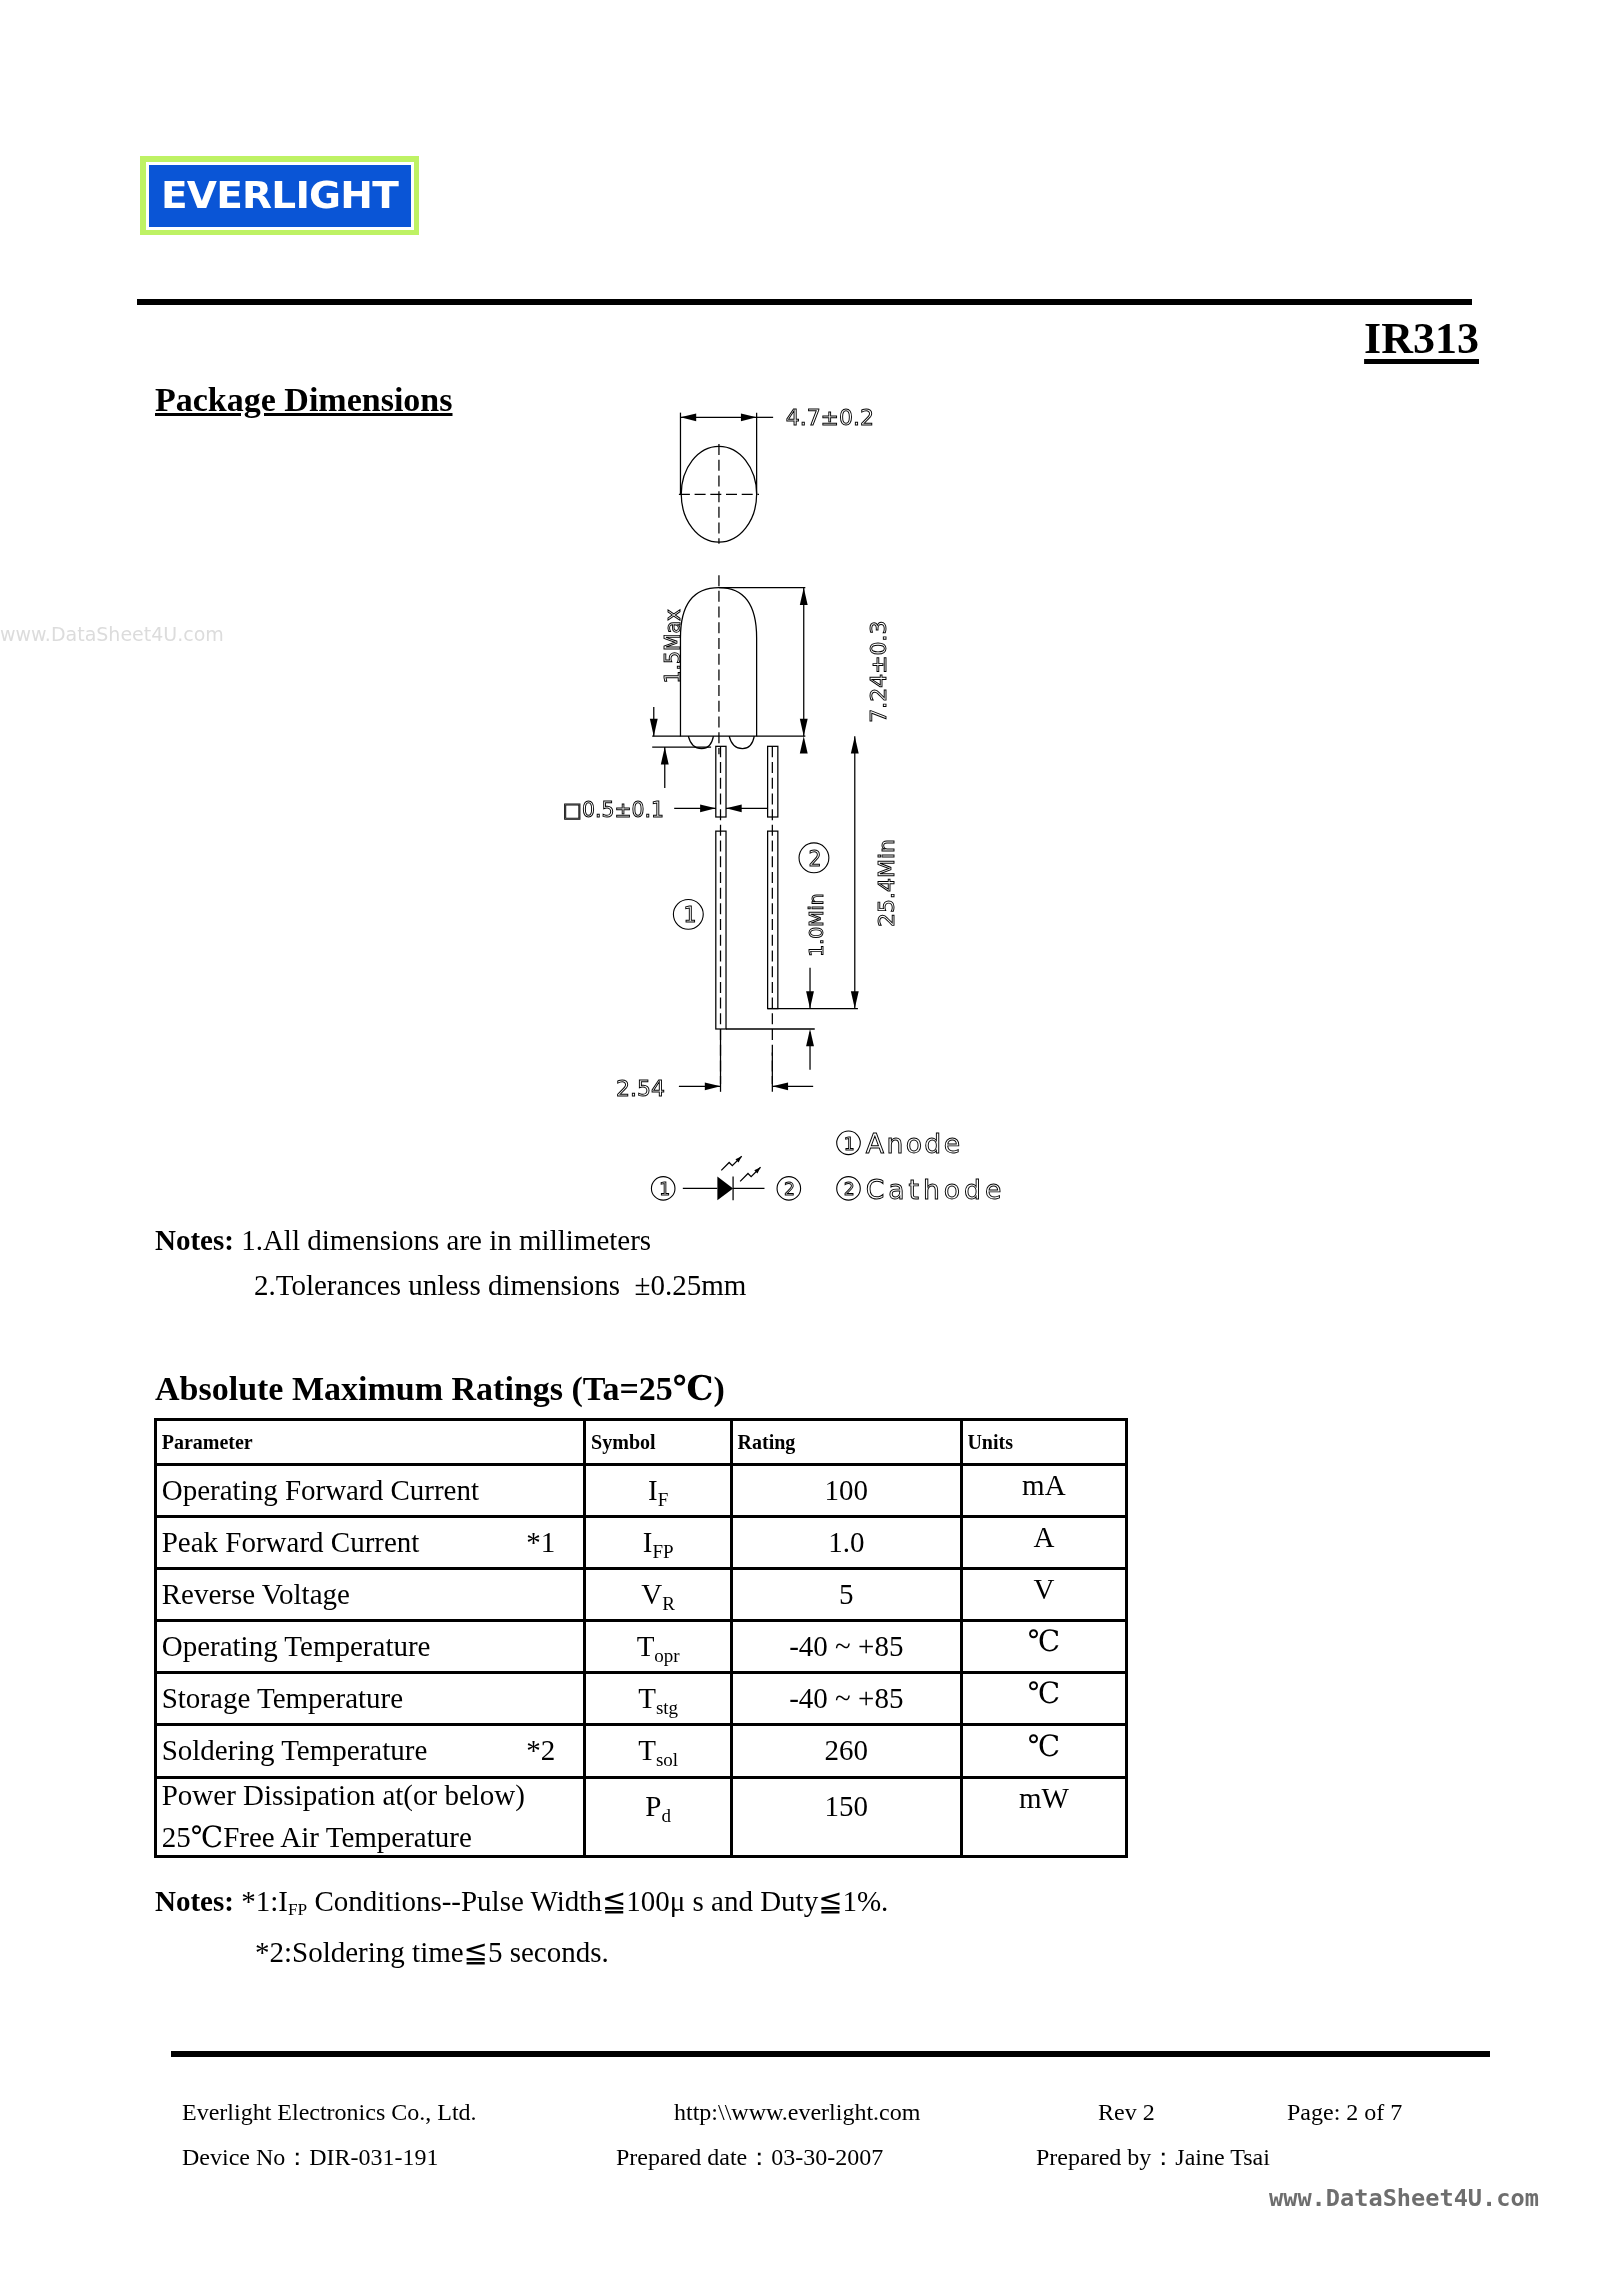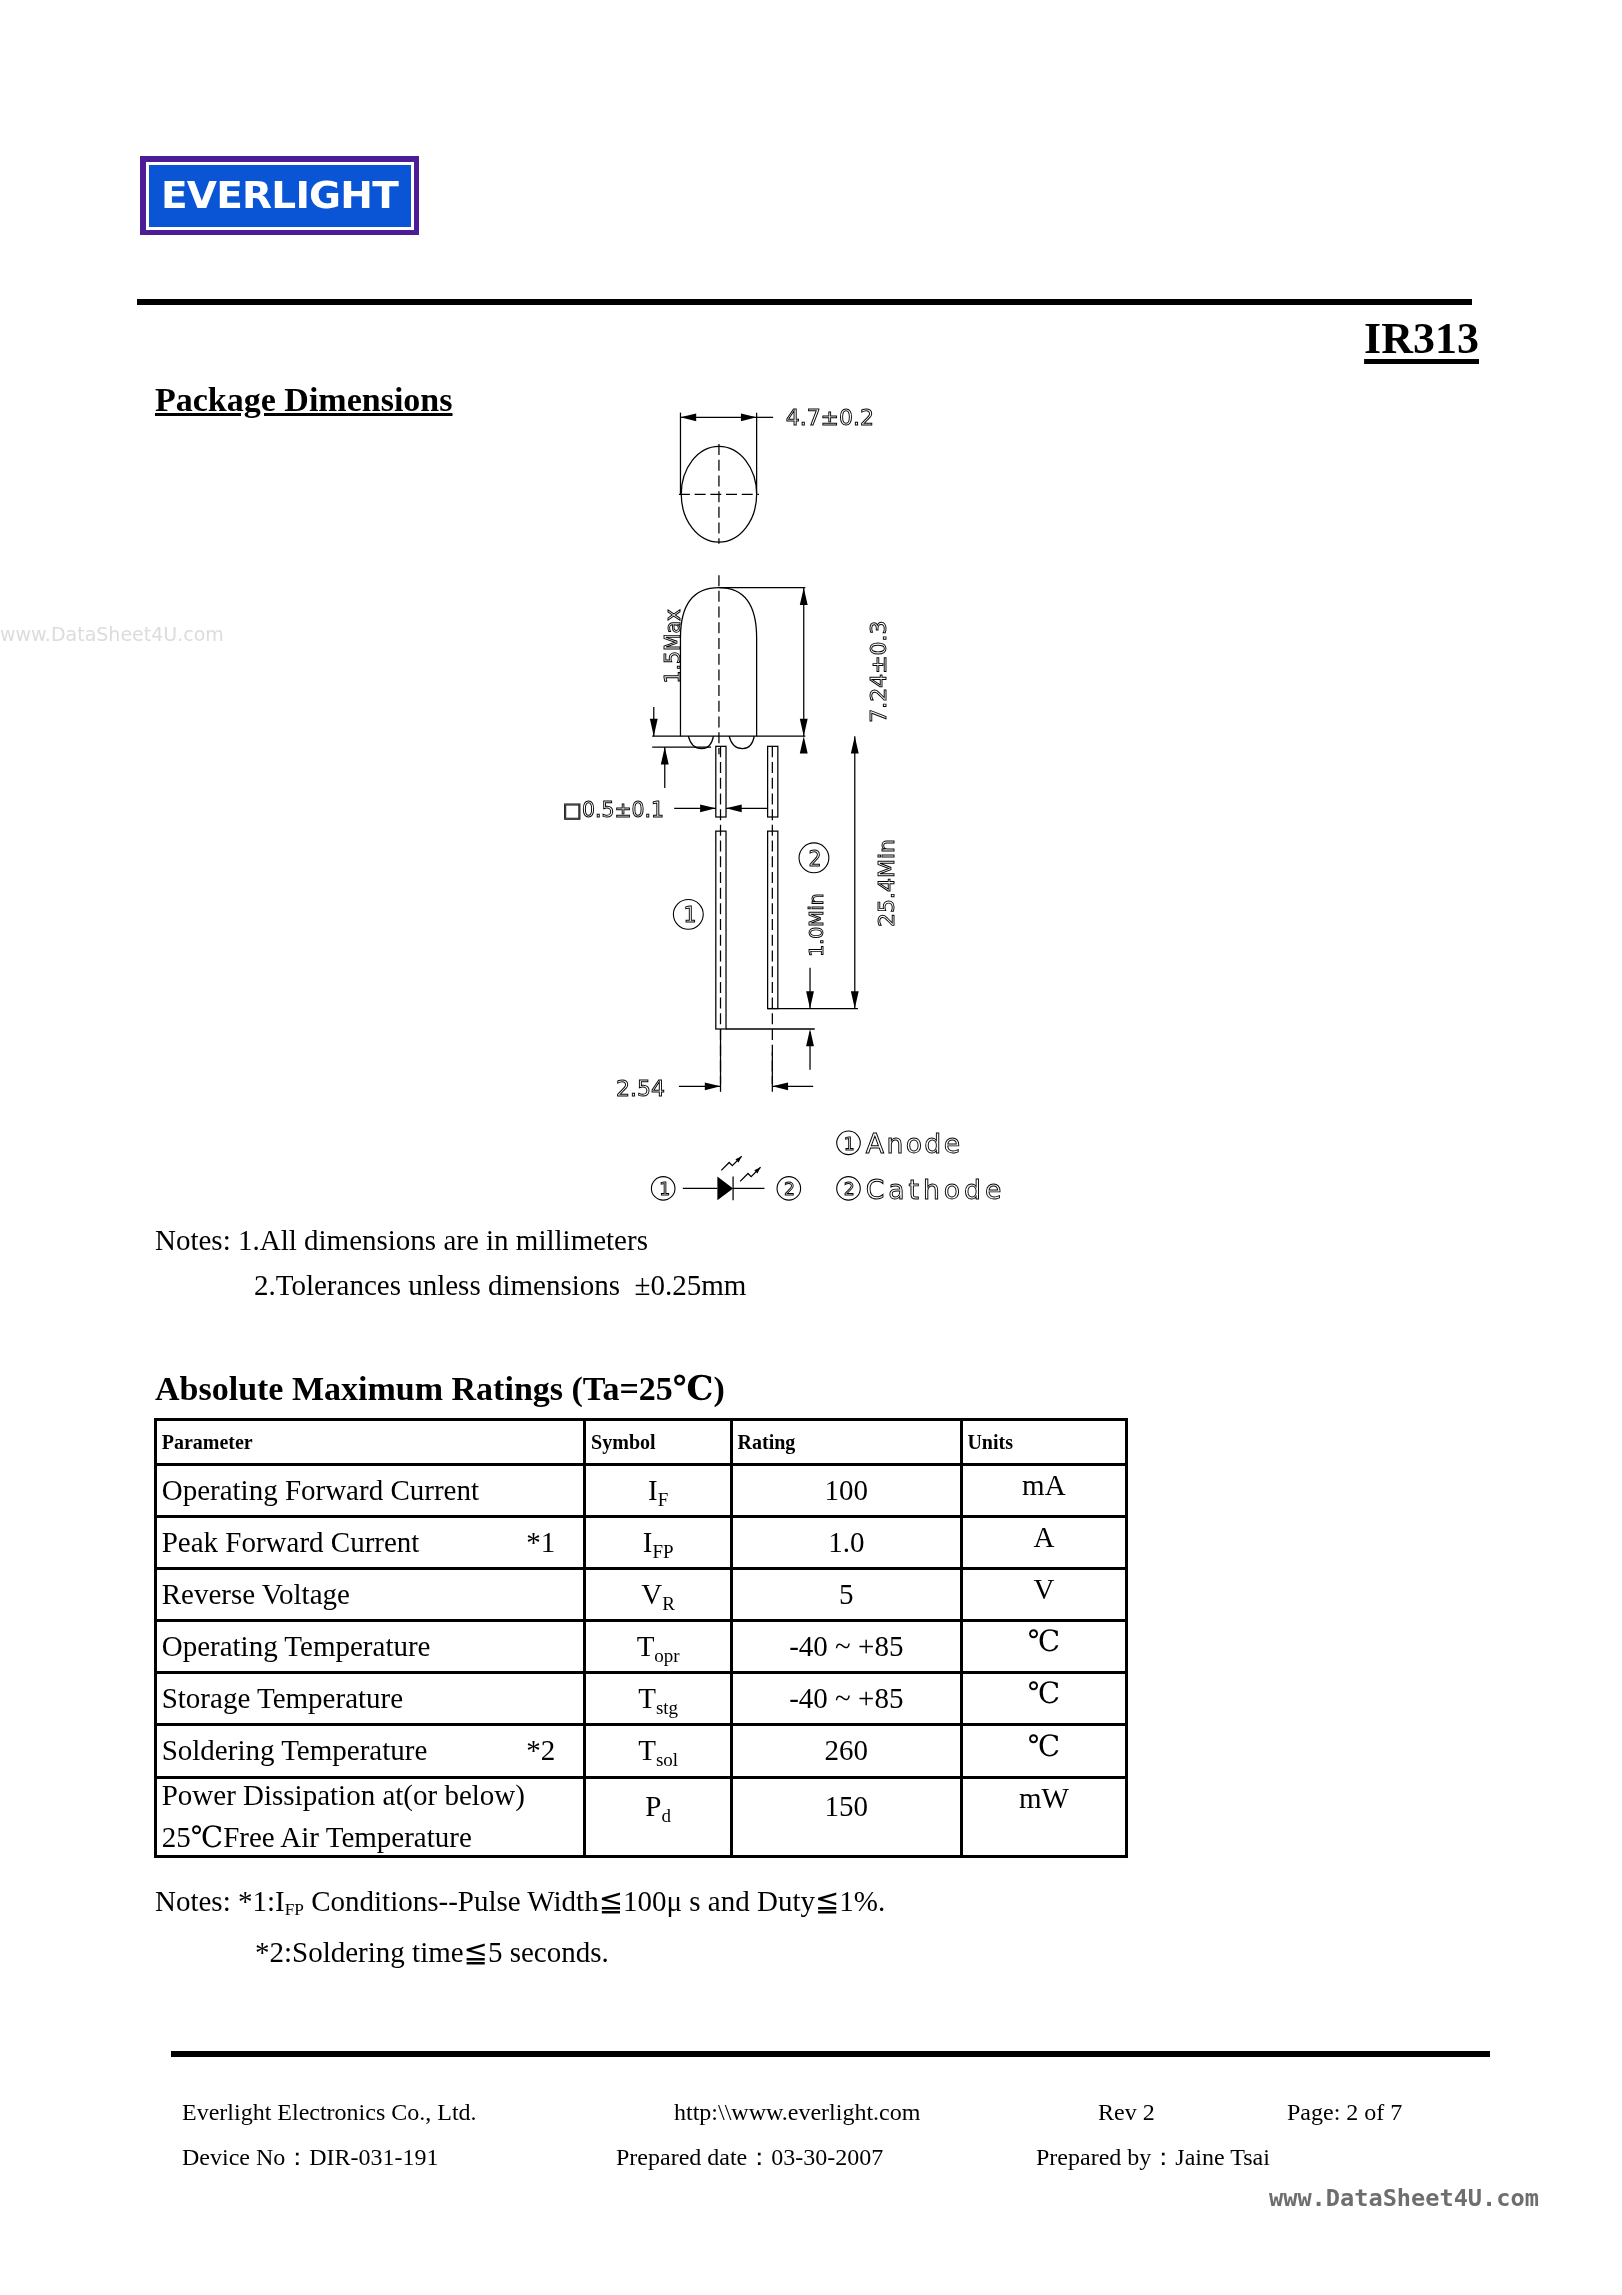--- a/index.html
+++ b/index.html
@@ -1,36 +1,36 @@
 <!DOCTYPE html>
 <html style="font-size:12.6px"><head>
 <meta charset="utf-8">
 <style>
   html, body { margin:0; padding:0; background:#ffffff; }
   body { width:1623px; height:2295px; position:relative; overflow:hidden;
          font-family:"Liberation Serif", "DejaVu Serif", serif; color:#000; }
   .abs { position:absolute; }
 
   
-  .logo { left:140px; top:156px; width:279px; height:79px; background:#4c1d95; box-sizing:border-box; padding:5.5px; }
+  .logo { left:140px; top:156px; width:279px; height:79px; background:#bef264; box-sizing:border-box; padding:5.5px; }
   .logo-inner { width:100%; height:100%; border:3.9px solid #ffffff; box-sizing:border-box; background:#0a55d6;
                 display:flex; align-items:center; justify-content:center; }
   .logo-text { color:#ffffff; font-family:"DejaVu Sans", "Liberation Sans", sans-serif; font-weight:bold;
                font-size:39px; letter-spacing:-0.8px; transform:scaleY(0.95); line-height:1; }
 
   .rule-top { left:137px; top:299px; width:1335px; height:6.3px; background:#000; }
   .model { right:144px; top:317px; font-size:44px; font-weight:bold; line-height:1;
            text-decoration:underline; text-decoration-thickness:4.7px; text-underline-offset:6.3px; }
   .h-section { font-size:34px; font-weight:bold; line-height:1; }
 
   .drawing { left:550px; top:393px; width:597px; height:848px; }
   .drawing text { font-family:"DejaVu Sans", "Liberation Sans", sans-serif; fill:none; stroke:#000; stroke-width:1.2; }
 
   .note-line { font-size:29px; line-height:1; white-space:nowrap; }
-  .note-label { font-weight:normal; }
+  .note-label { font-weight:bold; }
 
   table.ratings { position:absolute; left:154px; top:1418px; width:974px; border-collapse:collapse;
                   font-size:29px; line-height:1.15; }
   table.ratings th, table.ratings td { border:3.1px solid #000; padding:0 4.7px; vertical-align:middle; }
   table.ratings th { font-weight:bold; text-align:left; height:42px; font-size:20px; }
   table.ratings td { height:46px; }
   table.ratings td.param { text-align:left; padding-left:4.7px; }
   table.ratings td.center { text-align:center; }
   table.ratings td.unit { text-align:center; vertical-align:top; padding-top:3.1px; }
   .param-wrap { display:flex; justify-content:space-between; }

